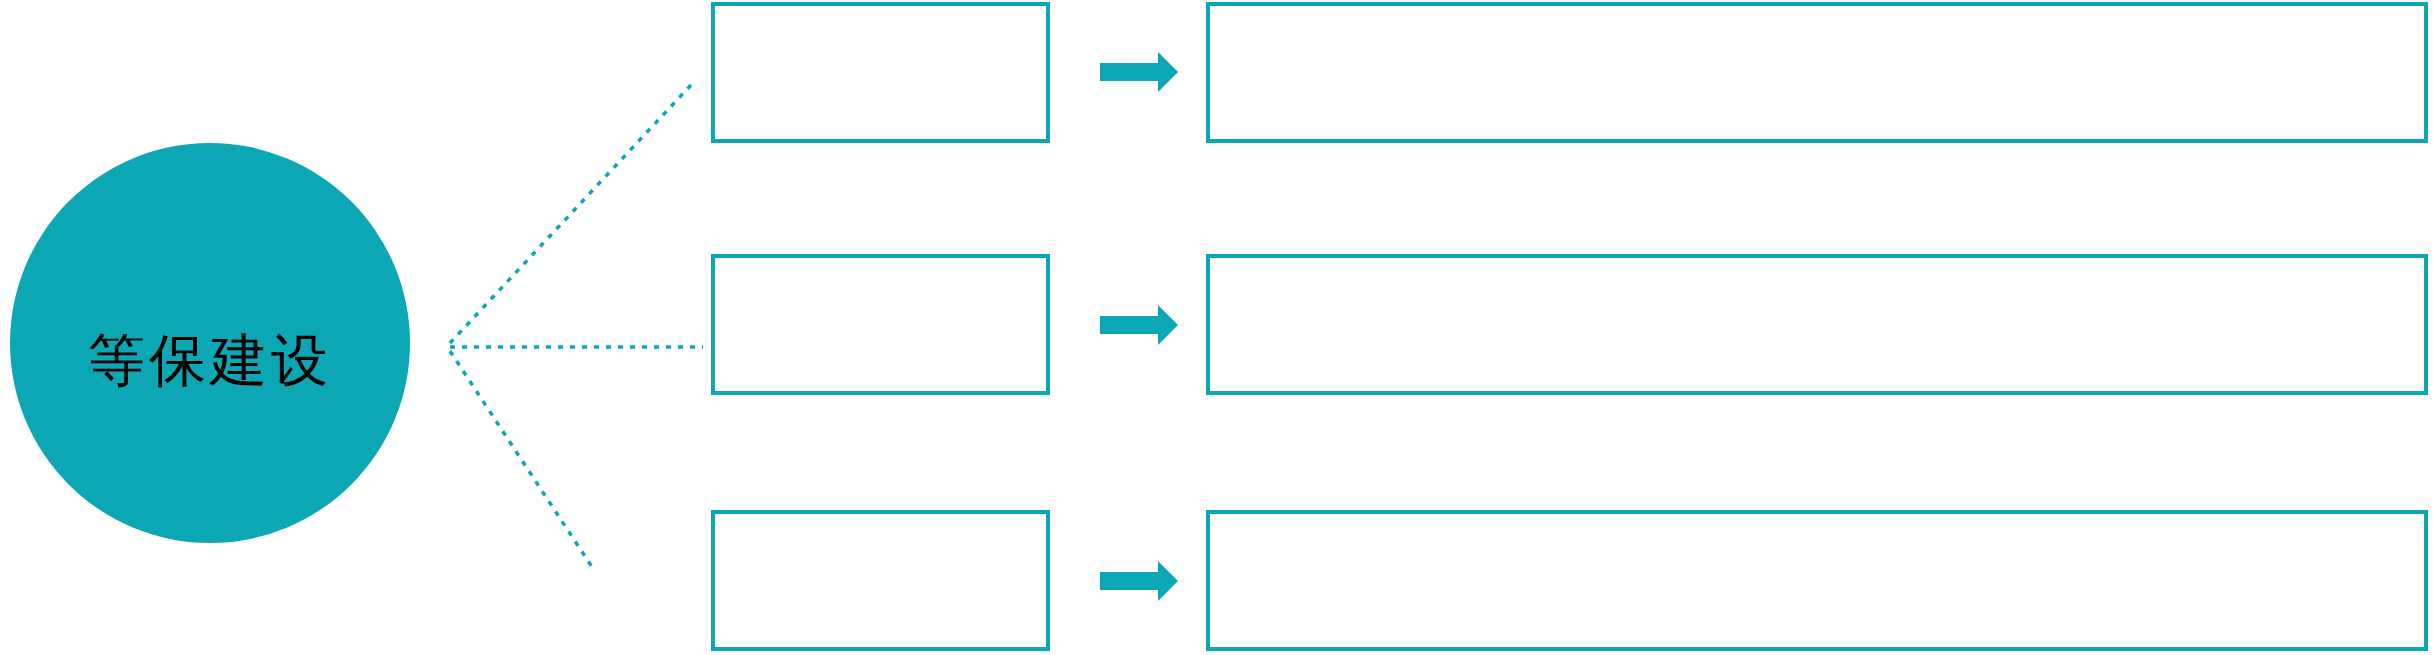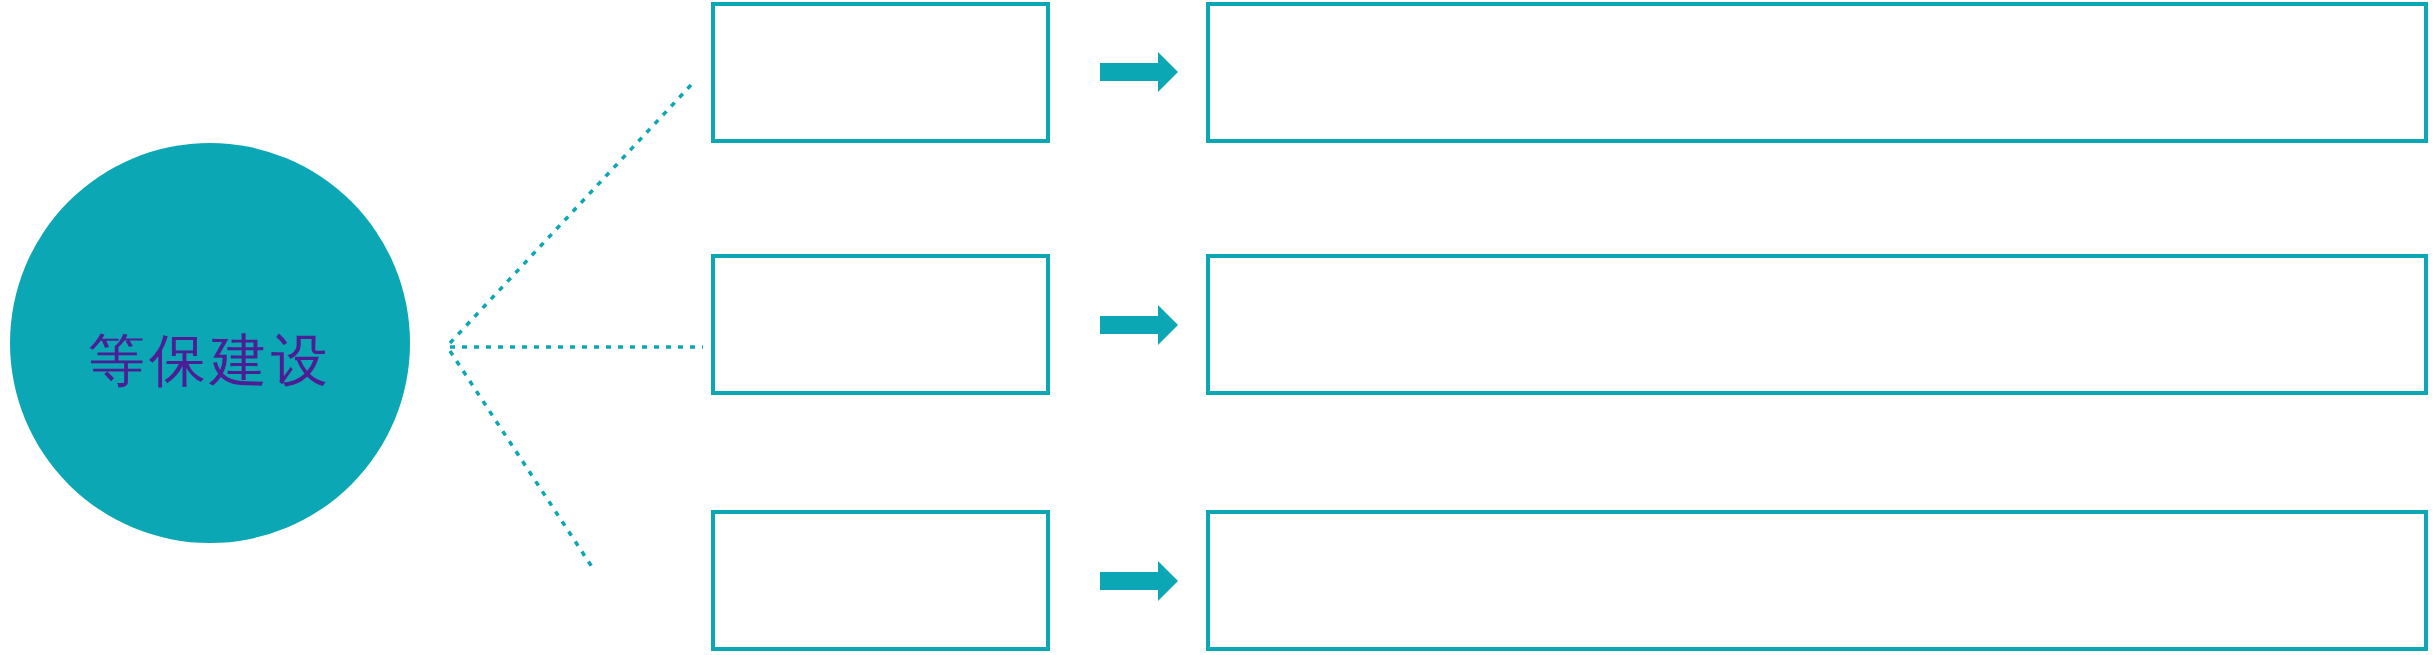--- a/index.html
+++ b/index.html
@@ -23,21 +23,21 @@
     position: absolute;
     left: 10px; top: 143px;
     width: 400px; height: 400px;
     border-radius: 50%;
     background: var(--teal);
     display: flex;
     flex-direction: column;
     align-items: center;
     justify-content: center;
     padding-top: 34px;
-    color: #4c1d95;
+    color: #000000;
     font-size: 57px;
     font-weight: 300;
     letter-spacing: 4px;
     line-height: 1.37;
     text-align: center;
   }
   
   .connectors {
     position: absolute;
     left: 0; top: 0;

